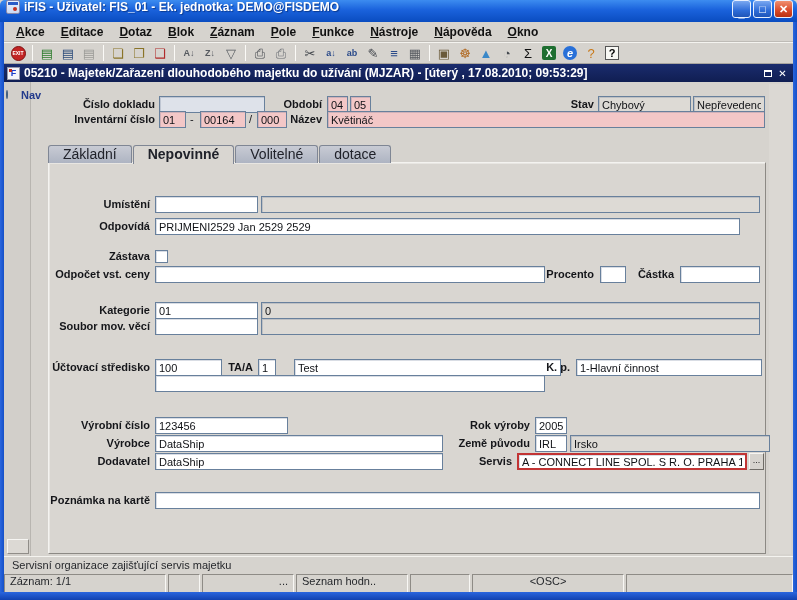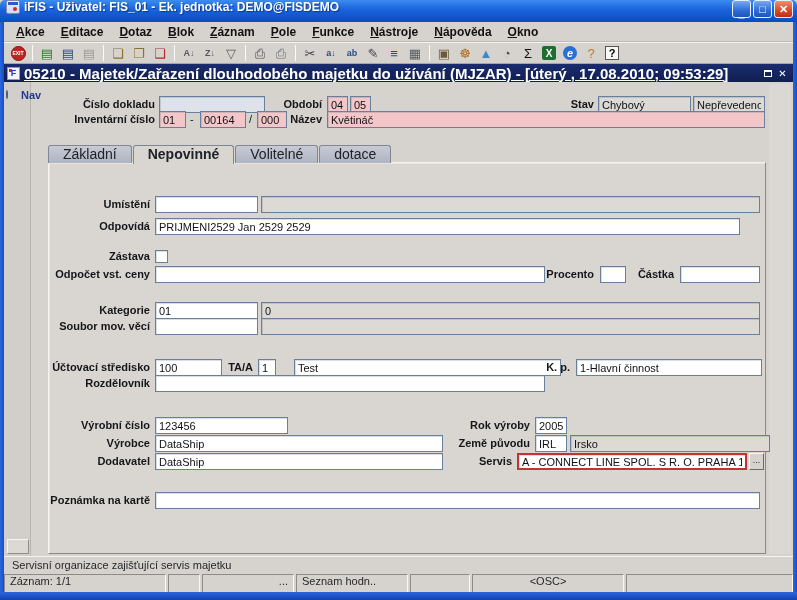--- a/index.html
+++ b/index.html
@@ -49,21 +49,21 @@
   .tb-btn.boxed .tb-glyph { border:1px solid #555; background:#F8F8F4; width:14px; height:14px; font-size:11px; font-weight:bold;
     display:flex; align-items:center; justify-content:center; }
   .tb-sep { width:1px; height:16px; background:#9A978F; border-right:1px solid #FBFAF7; margin:0 3px; }
 
   
   .mdibar { position:absolute; left:4px; right:4px; top:64px; height:18px; background:linear-gradient(180deg,#1A2C6E,#101E52);
     display:flex; align-items:center; padding:0 3px; z-index:4; }
   .mdi-icon { width:13px; height:13px; background:#F4F4FA; border:1px solid #99A; margin-right:4px;
     color:#1A3ACC; font-size:9px; font-weight:bold; line-height:11px; text-align:center; position:relative; }
   .mdi-icon::after { content:""; position:absolute; left:1px; top:1px; width:3px; height:3px; background:#C43020; }
-  .mdi-title { color:#fff; font-size:15px; font-weight:bold; flex:1; white-space:nowrap; overflow:hidden;text-decoration:underline; }
+  .mdi-title { color:#fff; font-size:12px; font-weight:bold; flex:1; white-space:nowrap; overflow:hidden; }
   .mdi-btn { color:#fff; font-size:10px; width:15px; height:13px; display:flex; align-items:center; justify-content:center; }
   .mdi-restore-glyph { width:8px; height:7px; border:1px solid #fff; border-top-width:2px; position:relative; background:transparent; }
 
   
   .workarea { position:absolute; left:4px; right:4px; top:82px; height:474px; background:#D6D3CE; z-index:1; }
   .navstrip { position:absolute; left:4px; top:82px; width:27px; height:474px; background:#D2CFCA; border-right:1px solid #B8B5B0; z-index:2; }
   .nav-btn { position:absolute; left:6px; top:87px; width:35px; height:15px; display:flex; align-items:center; gap:13px; z-index:3; }
   .nav-globe { width:9px; height:9px; border-radius:50%; background:radial-gradient(circle at 35% 35%,#9AC4F0,#2A5CAA); border:1px solid #44607F; }
   .nav-label { font-size:11px; color:#223A8C; font-weight:bold; }
   .nav-bottom { position:absolute; left:7px; top:539px; width:22px; height:15px; background:#DCD9D4;
@@ -298,21 +298,20 @@
   <input class="fld gray" readonly="" style="left: 261px; top: 318px; width: 499px;" value="">
 
   <span class="lbl" style="left:20px;top:359px;width:130px;">Účtovací středisko</span>
   <input class="fld" style="left: 155px; top: 359px; width: 67px;" value="100">
   <span class="lbl" style="left:223px;top:359px;width:30px;">TA/A</span>
   <input class="fld" style="left: 258px; top: 359px; width: 18px;" value="1">
   <input class="fld" style="left: 294px; top: 359px; width: 267px;" value="Test">
   <span class="lbl" style="left:520px;top:359px;width:50px;">K. p.</span>
   <input class="fld" style="left: 576px; top: 359px; width: 186px;" value="1-Hlavní činnost">
 
-  <span class="lbl" style="left:20px;top:375px;width:130px;">Rozdělovník</span>
   <input class="fld" style="left: 155px; top: 375px; width: 390px;" value="">
 
   <span class="lbl" style="left:20px;top:417px;width:130px;">Výrobní číslo</span>
   <input class="fld" style="left: 155px; top: 417px; width: 133px;" value="123456">
   <span class="lbl" style="left:460px;top:417px;width:70px;">Rok výroby</span>
   <input class="fld" style="left: 535px; top: 417px; width: 32px; text-align: center;" value="2005">
 
   <span class="lbl" style="left:20px;top:435px;width:130px;">Výrobce</span>
   <input class="fld" style="left: 155px; top: 435px; width: 288px;" value="DataShip">
   <span class="lbl" style="left:450px;top:435px;width:80px;">Země původu</span>

